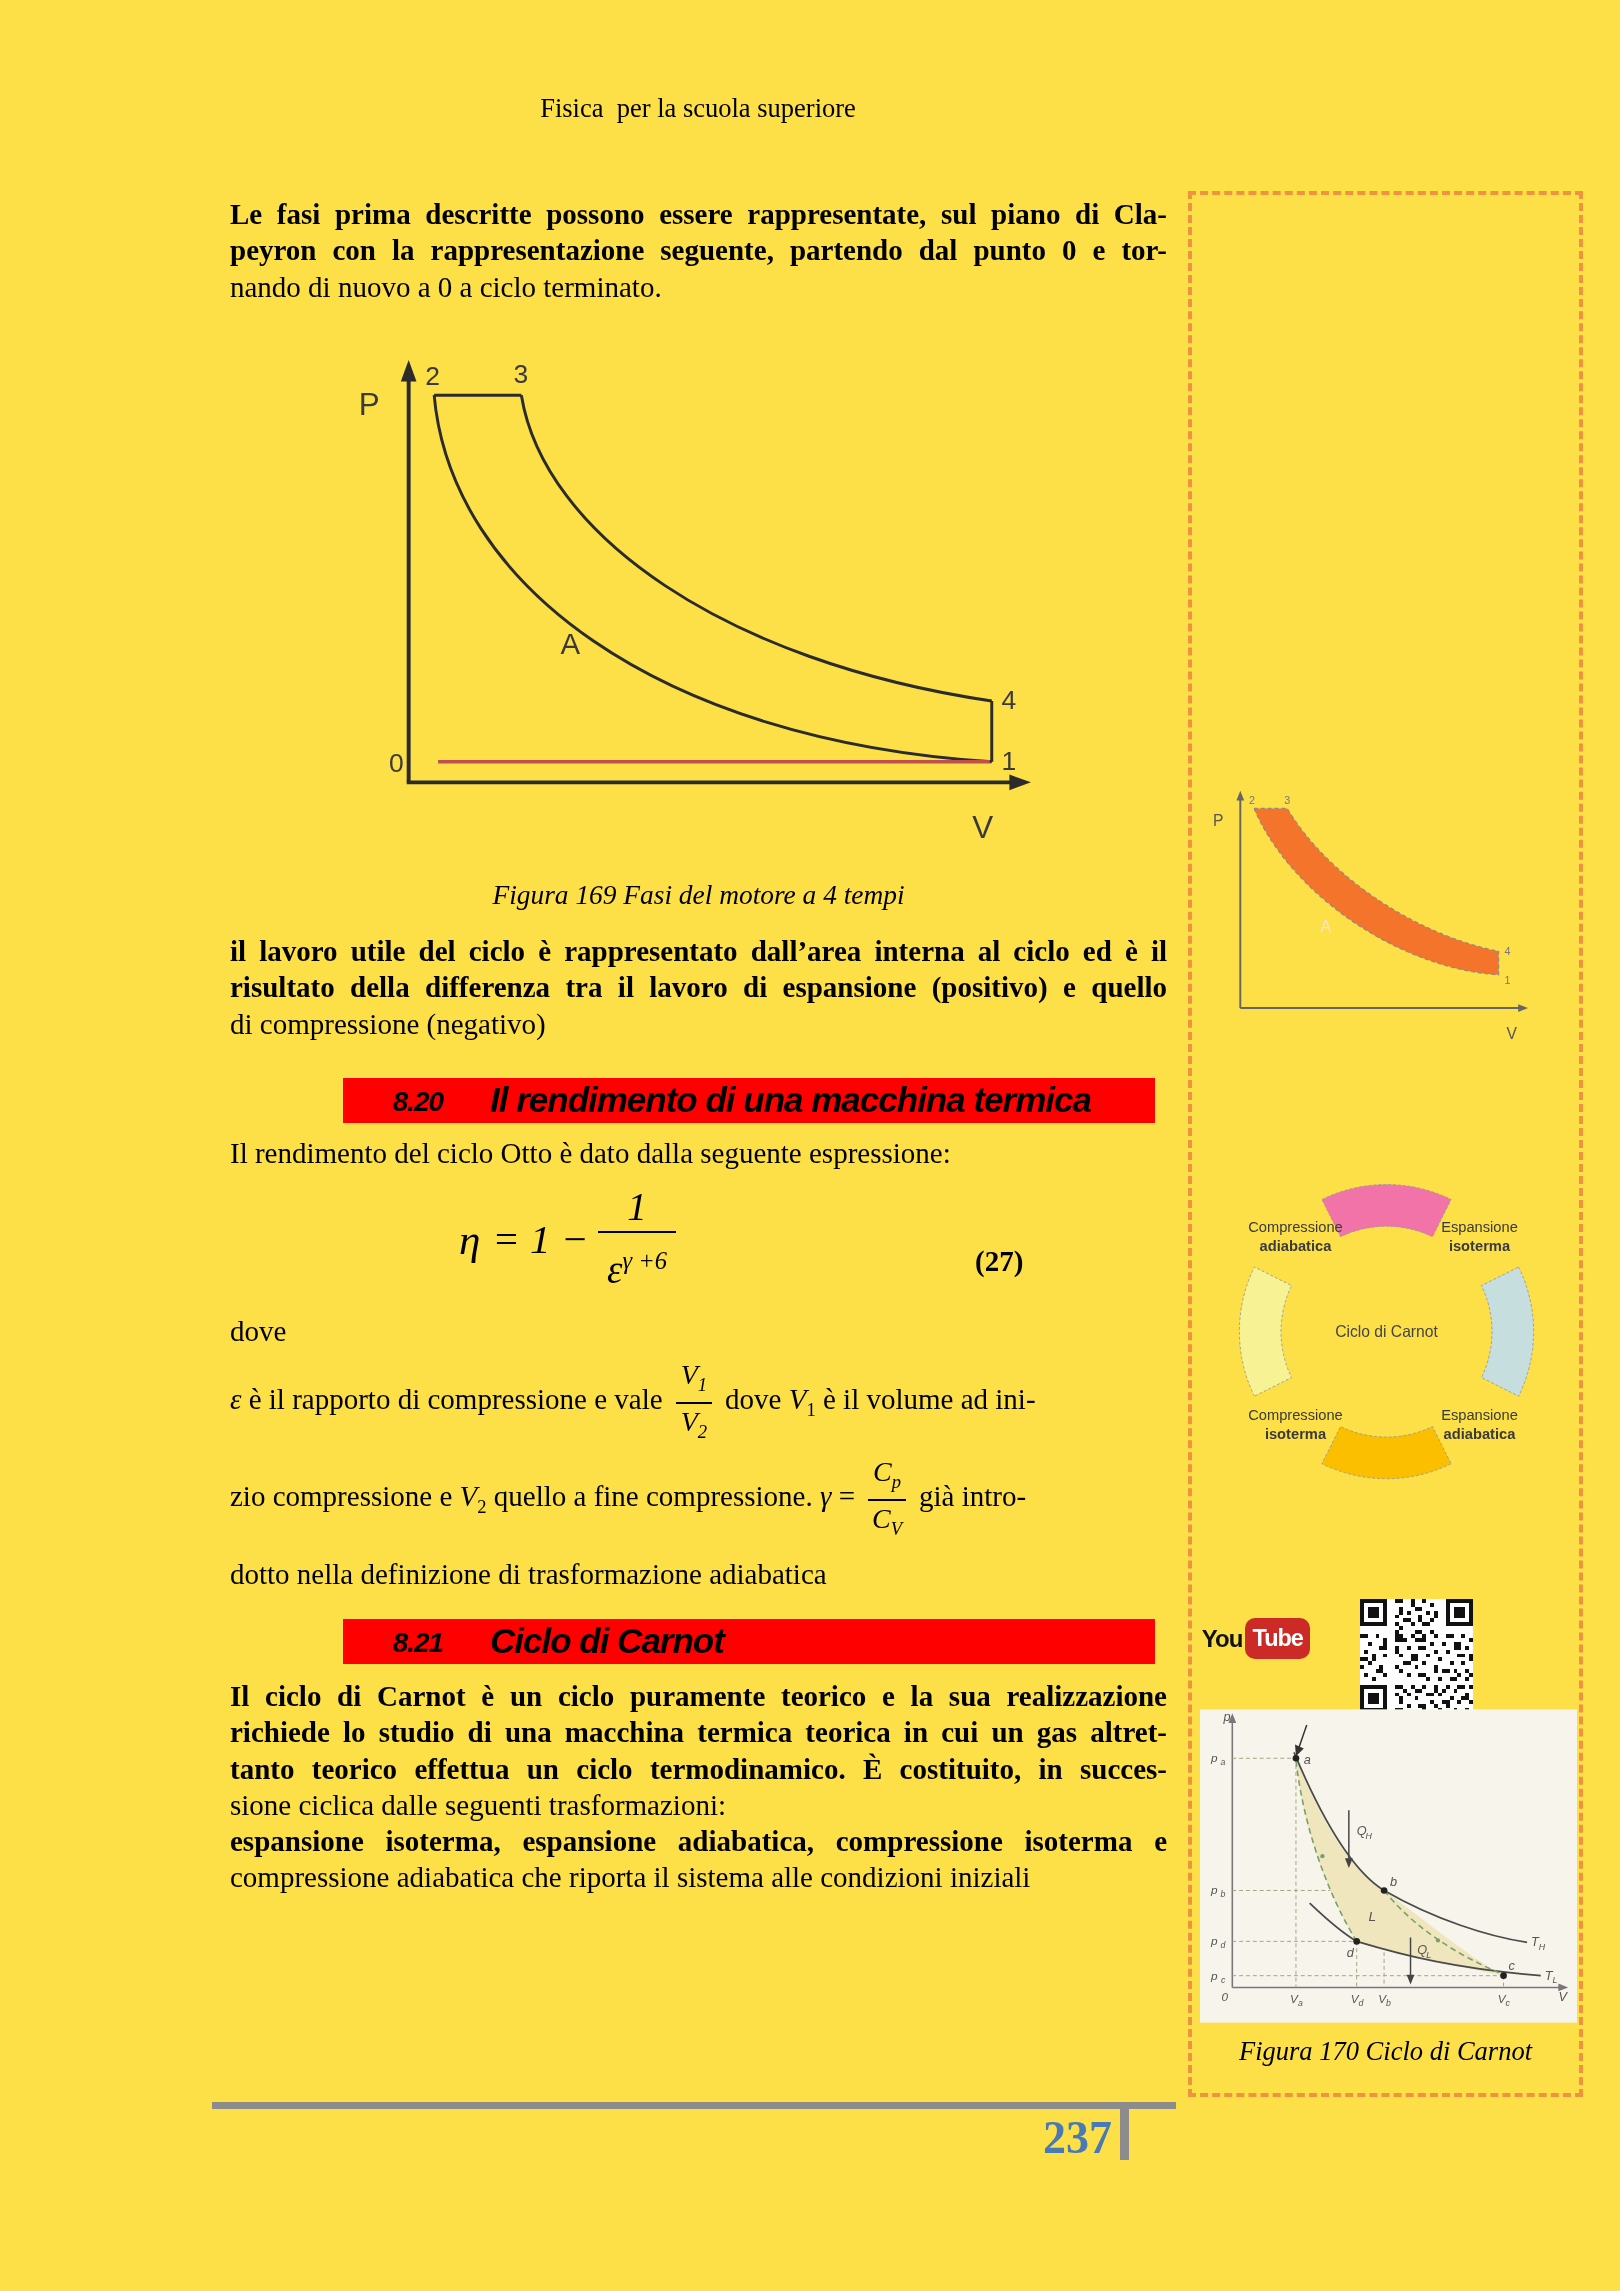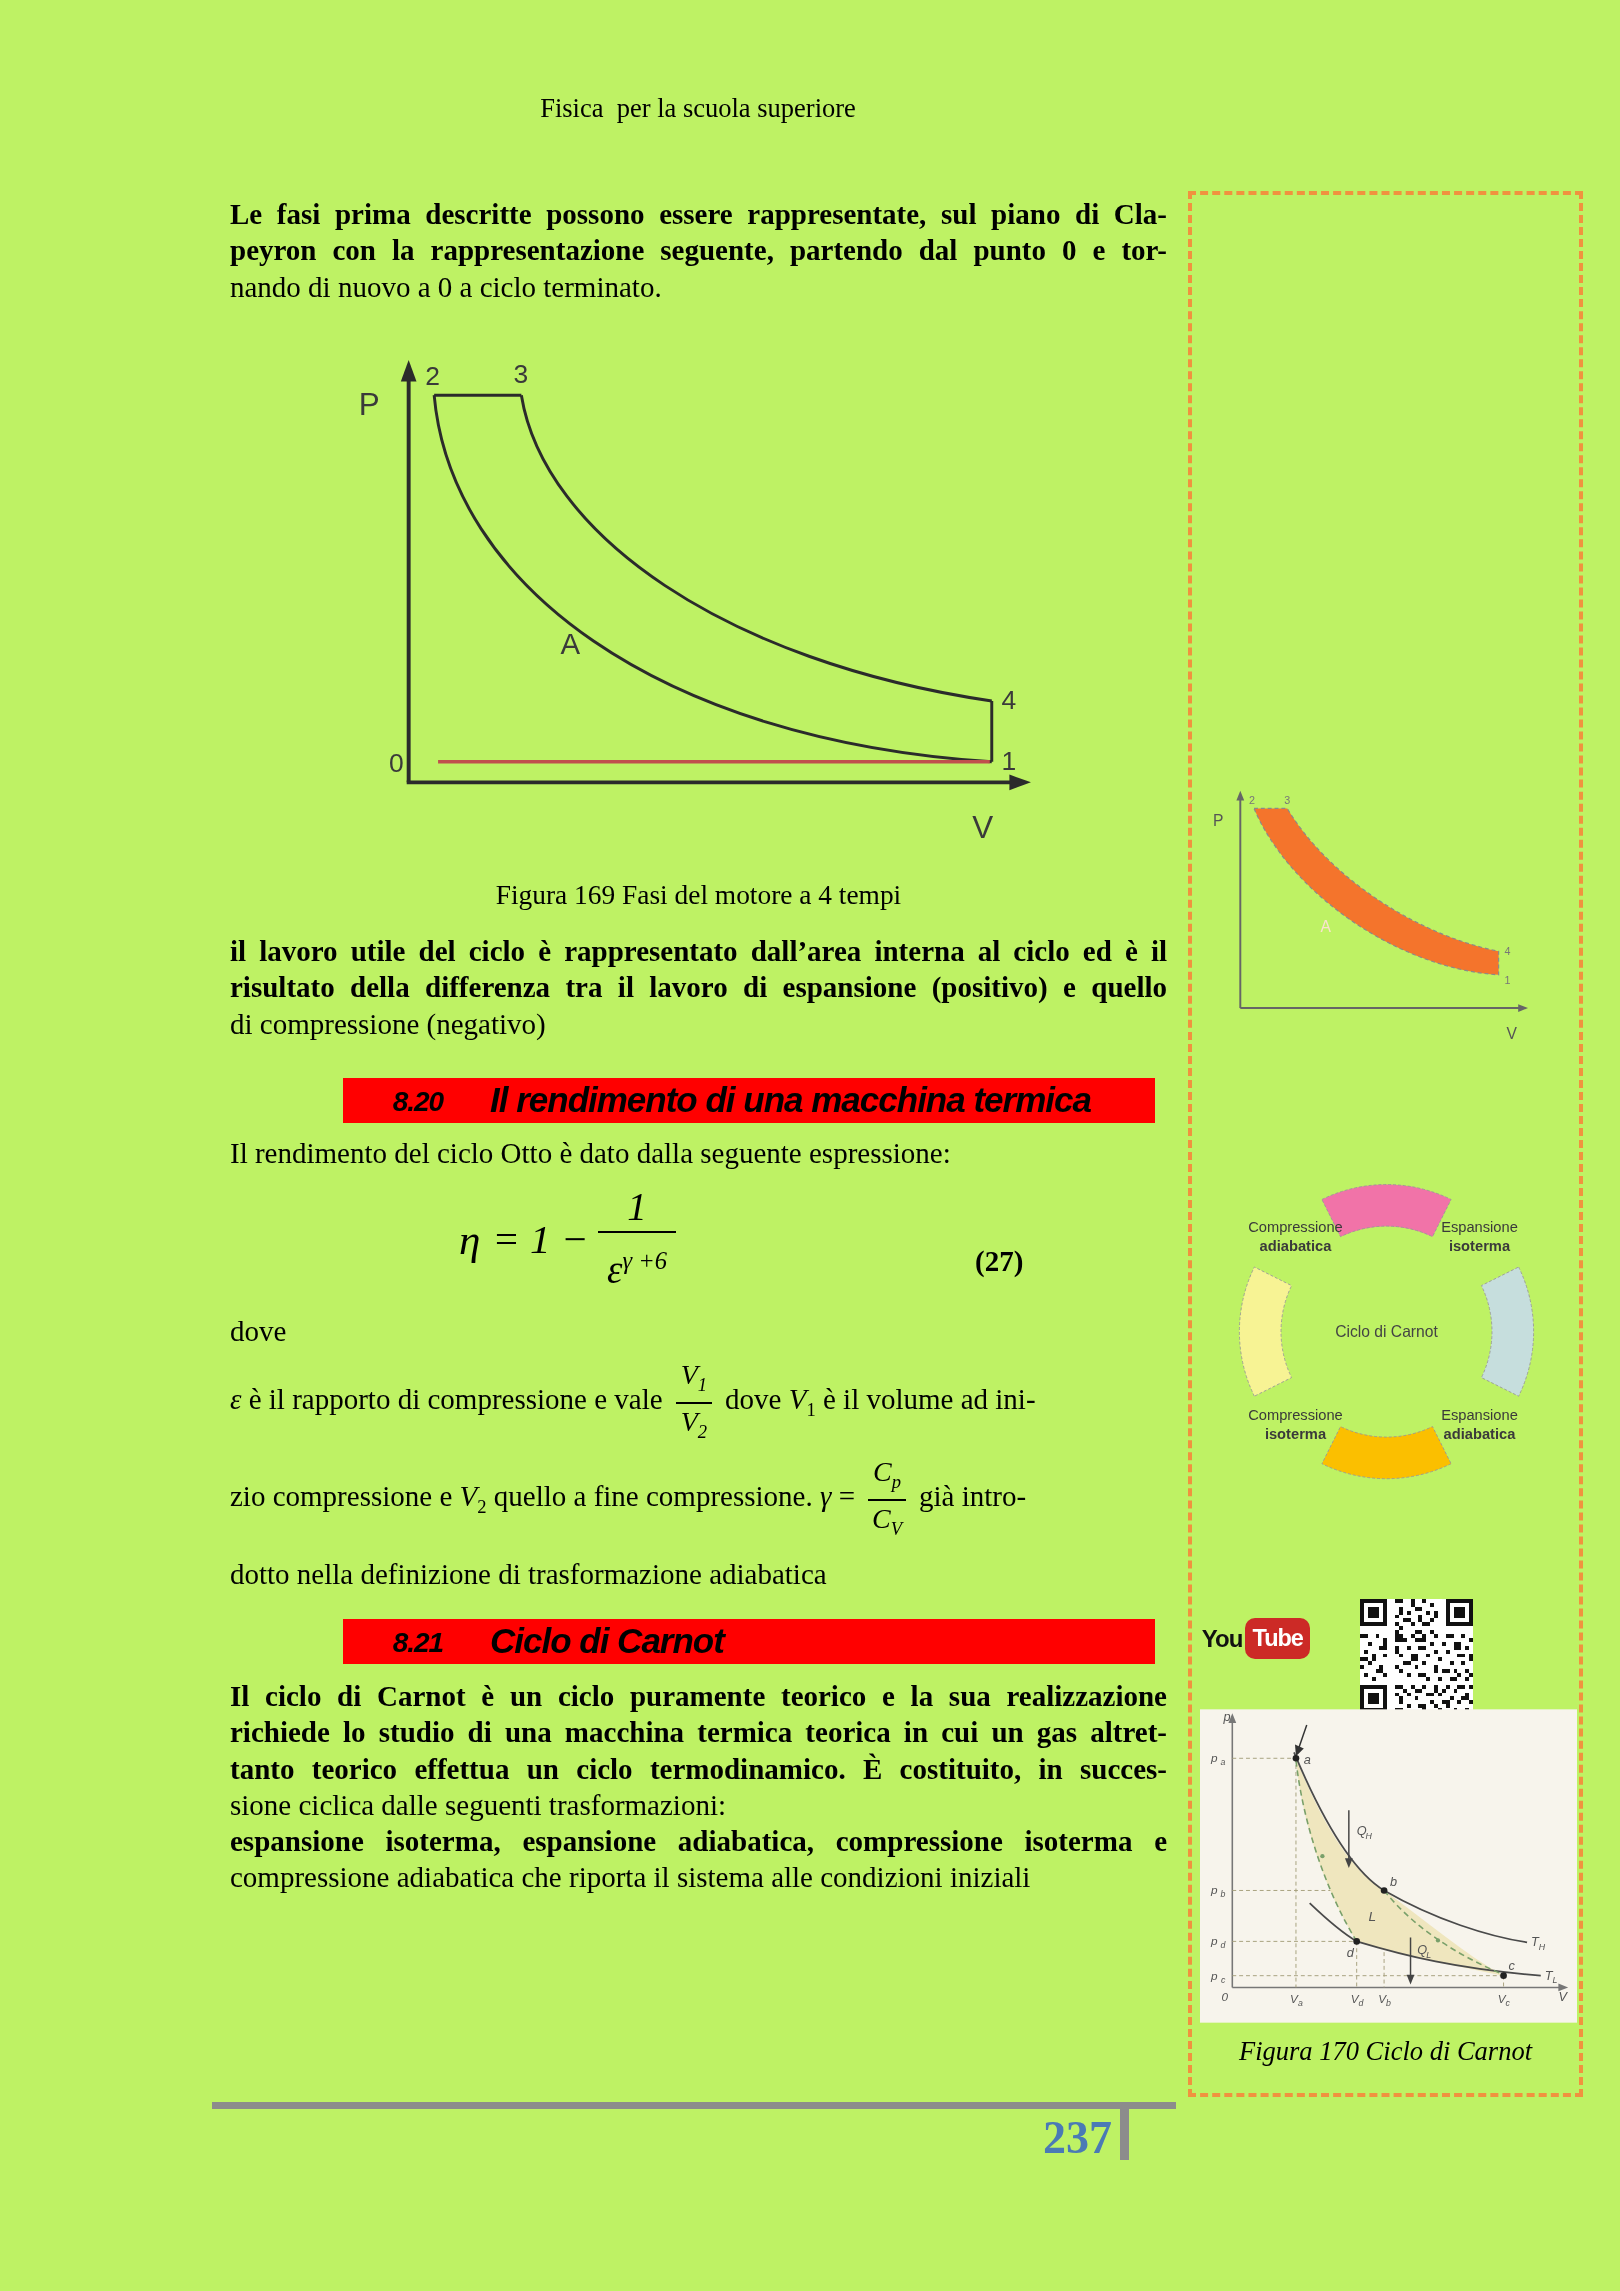--- a/index.html
+++ b/index.html
@@ -1,23 +1,23 @@
 <!DOCTYPE html>
 <html><head>
 <meta charset="utf-8">
 <style>
   html,body{margin:0;padding:0;background:#e8e8e8;}
-  .page{position:relative;width:1620px;height:2292px;background:#bef264;overflow:hidden;
+  .page{position:relative;width:1620px;height:2292px;background:#fde047;overflow:hidden;
         font-family:"Liberation Serif",serif;color:#000;}
   .hdr{position:absolute;left:230px;top:93px;width:936px;text-align:center;
        font-size:26.5px;white-space:pre;}
   .bline{position:absolute;left:230px;width:937px;font-size:29px;line-height:36px;}
   .jl{text-align:justify;text-align-last:justify;font-weight:bold;}
   .figcap{position:absolute;left:230px;width:937px;text-align:center;
-          font-size:27.4px;}
+          font-style:italic;font-size:27.4px;}
   .redband{position:absolute;left:343px;width:812px;height:45px;background:#ff0000;
            font-family:"Liberation Sans",sans-serif;font-weight:bold;font-style:italic;color:#000;}
   .redband .num{position:absolute;left:13.7px;top:7.8px;font-size:28px;letter-spacing:-1px;margin-left:36px;}
   .redband .ttl{position:absolute;left:147px;top:2px;font-size:35px;letter-spacing:-1px;}
   .formula{position:absolute;left:459px;top:1184px;display:flex;align-items:center;
            font-style:italic;font-size:43px;}
   .formula .rel{font-size:41px;margin:0 9.8px 0 11.8px;}
   .bigfr{display:inline-flex;flex-direction:column;align-items:center;}
   .bigfr .top{font-size:39px;padding:0 29px 2px 29px;border-bottom:2.9px solid #000;line-height:45px;}
   .bigfr .bot{font-size:39px;line-height:51px;padding-top:2px;}

